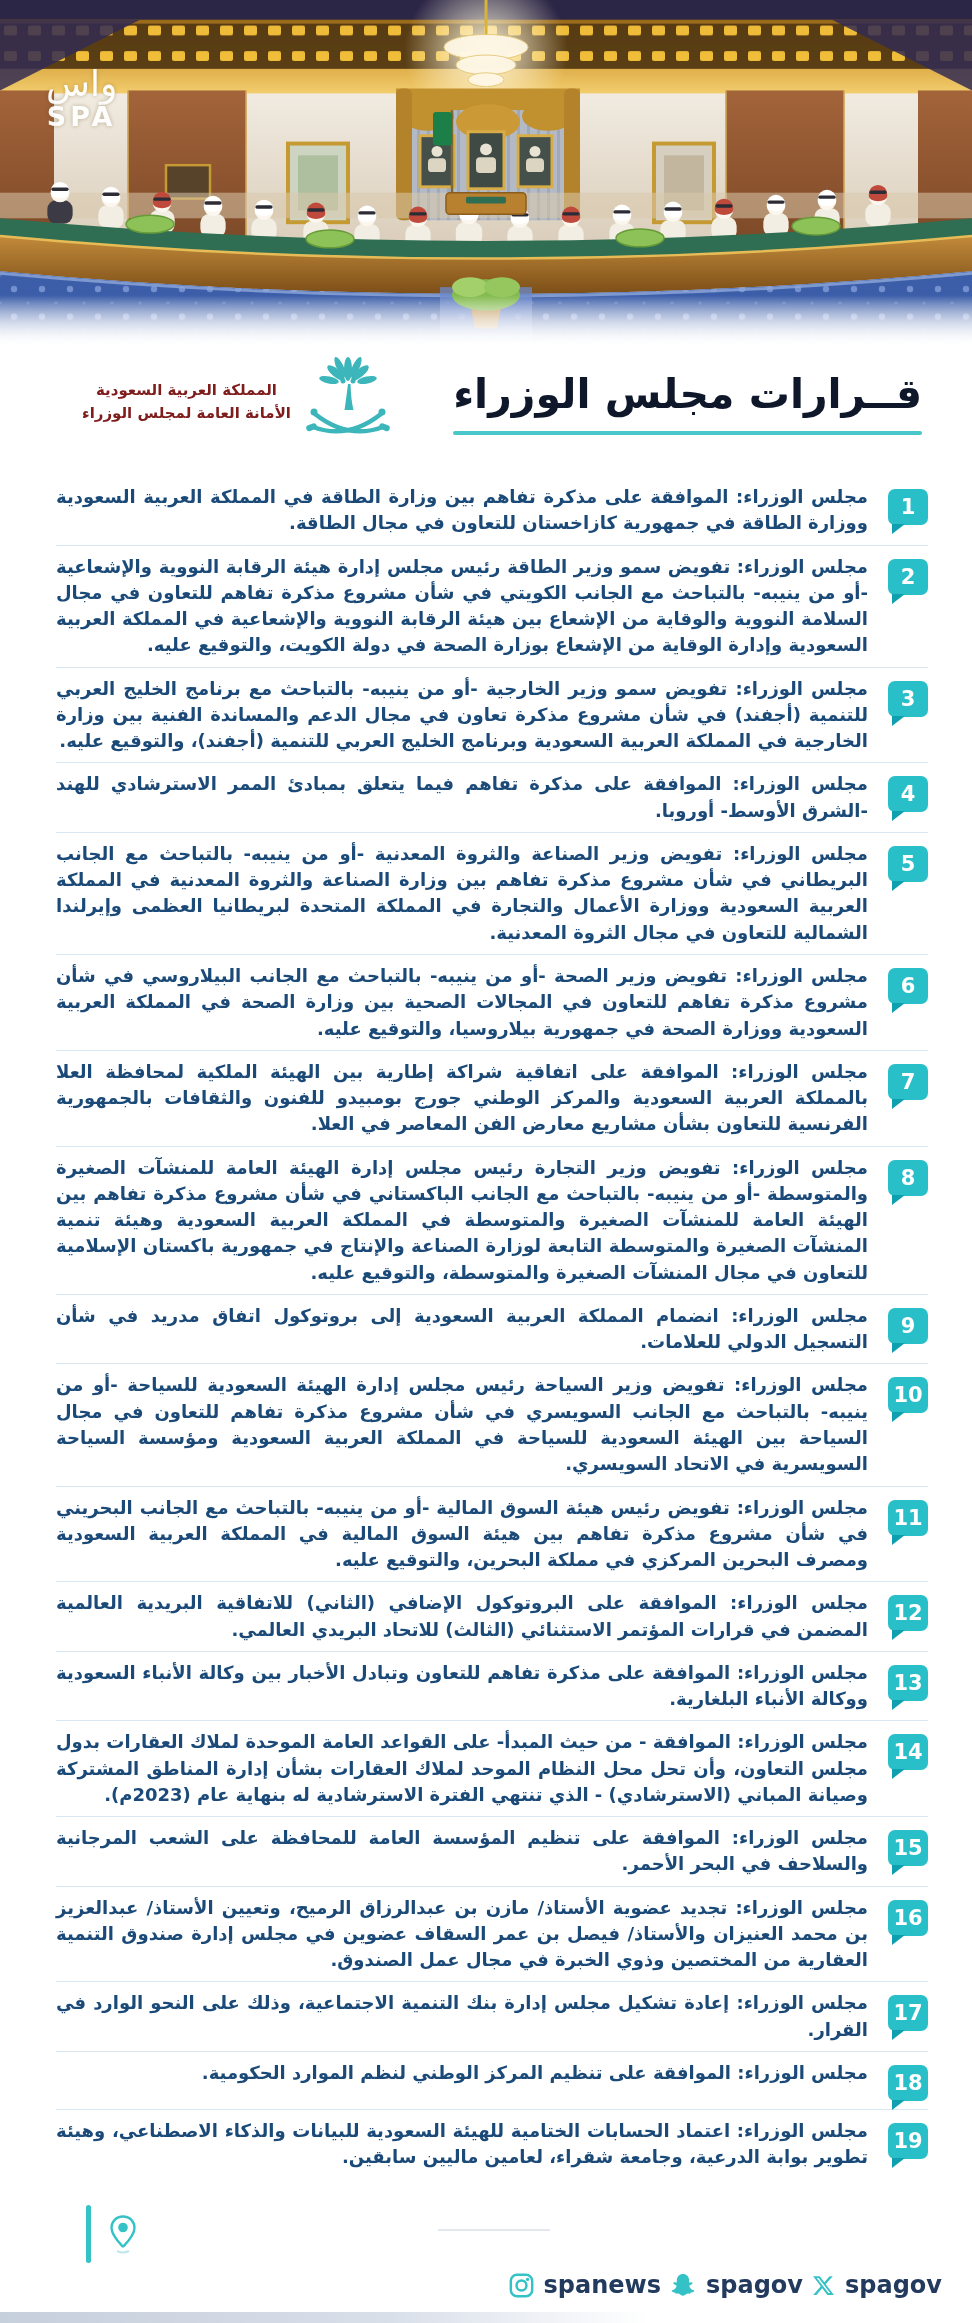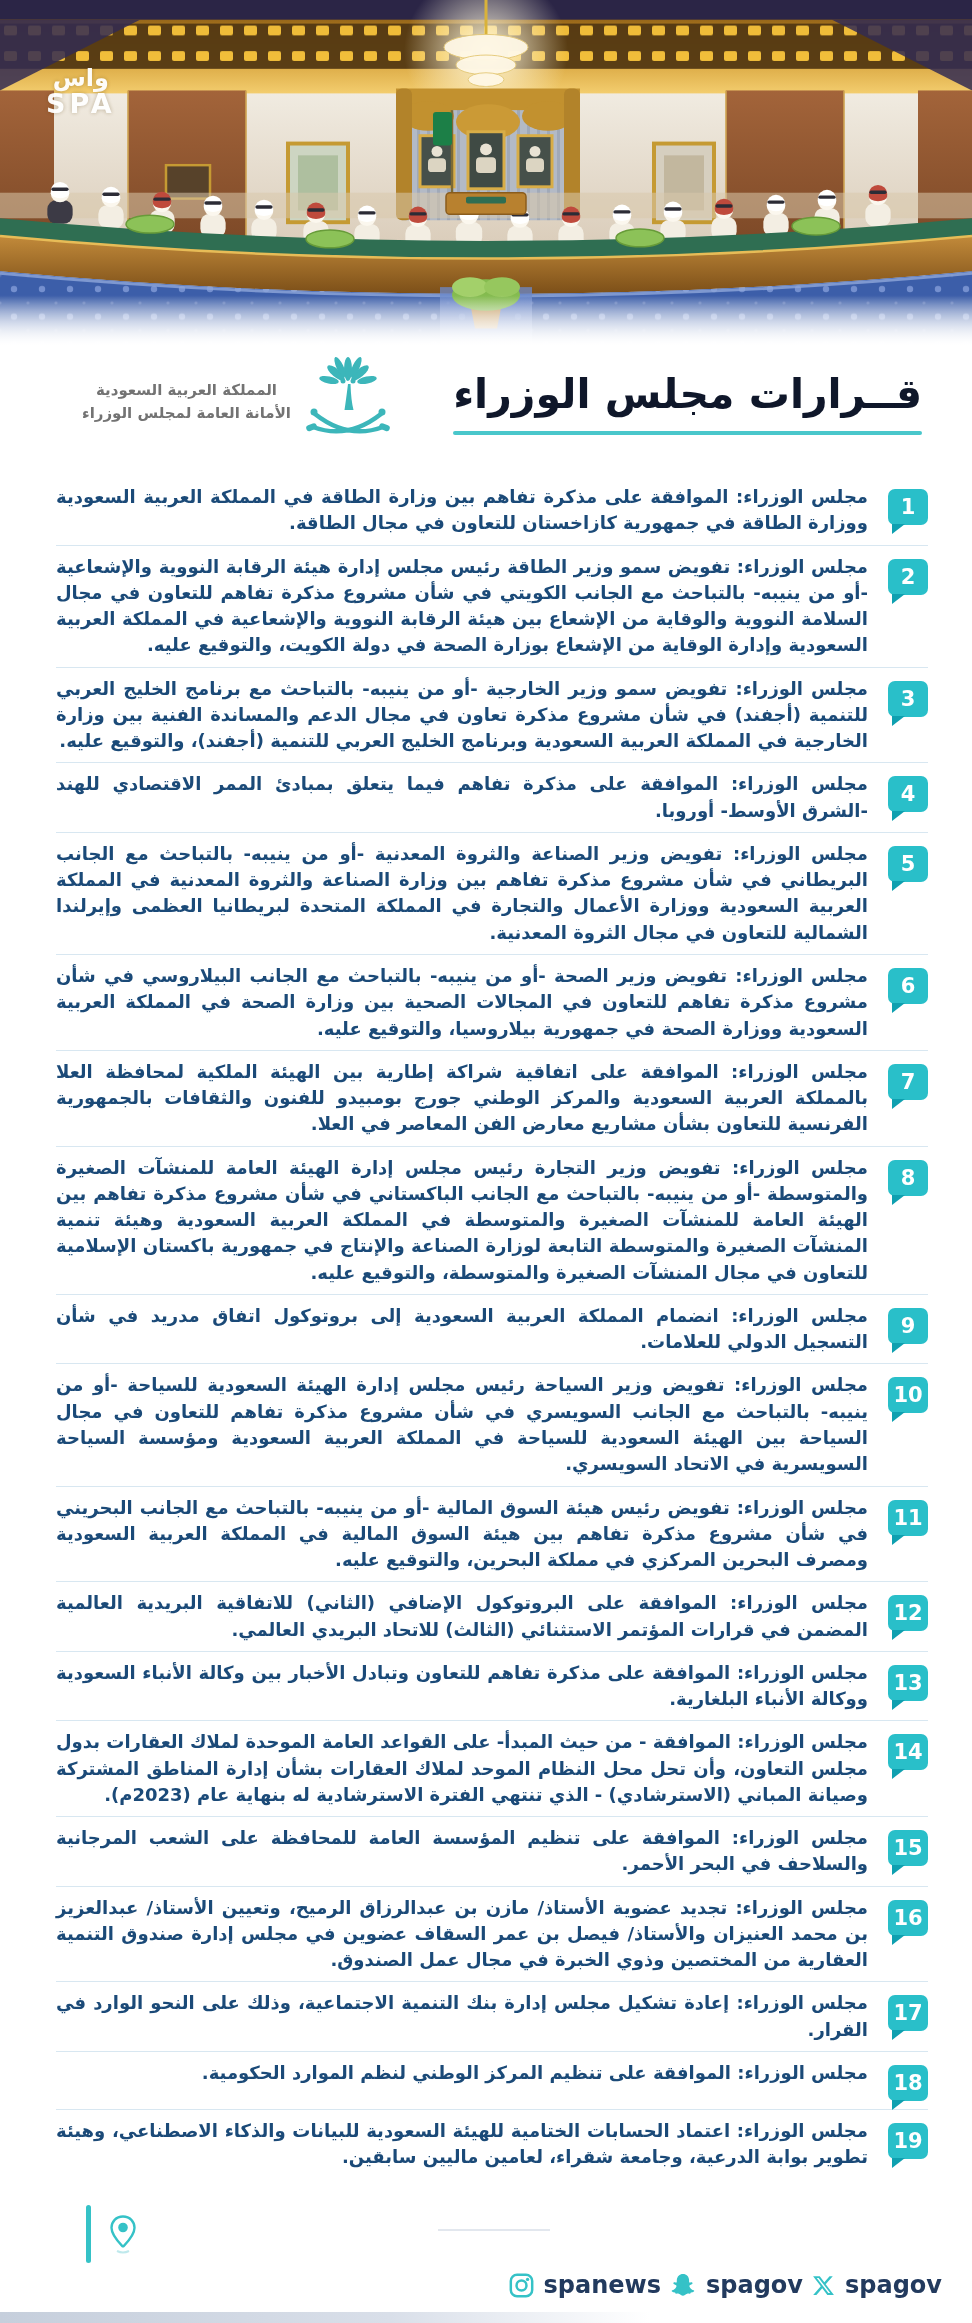--- a/index.html
+++ b/index.html
@@ -7,27 +7,27 @@
     position:relative;width:972px;height:2323px;margin:0 auto;background:#fff;
     overflow:hidden;font-family:"DejaVu Sans","Liberation Sans",sans-serif;
   }
   
   .photo{position:relative;width:972px;height:352px;}
   .scene{display:block;width:100%;height:100%;}
   .photo-fade{position:absolute;left:0;right:0;bottom:0;height:56px;
     background:linear-gradient(to bottom,rgba(255,255,255,0),#ffffff 88%);}
   .watermark{position:absolute;top:66px;left:46px;color:#ffffff;text-align:center;
     opacity:.96;line-height:1.02;text-shadow:0 0 4px rgba(90,60,10,.35);}
-  .watermark .ar{font-size:24px;font-weight:bold;letter-spacing:2px;}
+  .watermark .ar{font-size:36px;font-weight:normal;letter-spacing:2px;}
   .watermark .en{font-size:27px;font-weight:bold;letter-spacing:4px;}
   
   .header{display:flex;justify-content:space-between;align-items:center;
     padding:0 50px 0 82px;margin-top:-8px;height:116px;}
   .brand{display:flex;align-items:center;gap:14px;}
-  .brand-text{color:#737373;text-align:center;font-weight:bold;font-size:15px;line-height:1.55;}
+  .brand-text{color:#7f1d1d;text-align:center;font-weight:bold;font-size:15px;line-height:1.55;}
   .title-wrap{text-align:center;min-width:420px;}
   .title{font-size:41px;font-weight:bold;color:#0f172a;direction:rtl;}
   .title-underline{height:4px;background:#49c7cb;margin-top:13px;border-radius:2px;}
   
   .decisions{list-style:none;margin:16px 0 0;padding:0 44px 0 56px;direction:rtl;}
   .decision{display:flex;align-items:flex-start;gap:20px;padding:8px 0;}
   .decision + .decision{border-top:1.5px solid #d8e7f1;}
   .badge{position:relative;flex:0 0 auto;width:40px;height:36px;background:#29bfc9;
     border-radius:7px;color:#fff;font-weight:bold;font-size:21px;
     display:flex;align-items:center;justify-content:center;margin-top:5px;}
@@ -283,21 +283,21 @@
     <li class="decision">
         <span class="badge">2</span>
         <span class="decision-text">مجلس الوزراء: تفويض سمو وزير الطاقة رئيس مجلس إدارة هيئة الرقابة النووية والإشعاعية -أو من ينيبه- بالتباحث مع الجانب الكويتي في شأن مشروع مذكرة تفاهم للتعاون في مجال السلامة النووية والوقاية من الإشعاع بين هيئة الرقابة النووية والإشعاعية في المملكة العربية السعودية وإدارة الوقاية من الإشعاع بوزارة الصحة في دولة الكويت، والتوقيع عليه.</span>
       </li>
     <li class="decision">
         <span class="badge">3</span>
         <span class="decision-text">مجلس الوزراء: تفويض سمو وزير الخارجية -أو من ينيبه- بالتباحث مع برنامج الخليج العربي للتنمية (أجفند) في شأن مشروع مذكرة تعاون في مجال الدعم والمساندة الفنية بين وزارة الخارجية في المملكة العربية السعودية وبرنامج الخليج العربي للتنمية (أجفند)، والتوقيع عليه.</span>
       </li>
     <li class="decision">
         <span class="badge">4</span>
-        <span class="decision-text">مجلس الوزراء: الموافقة على مذكرة تفاهم فيما يتعلق بمبادئ الممر الاقتصادي للهند -الشرق الأوسط- أوروبا.</span>
+        <span class="decision-text">مجلس الوزراء: الموافقة على مذكرة تفاهم فيما يتعلق بمبادئ الممر الاسترشادي للهند -الشرق الأوسط- أوروبا.</span>
       </li>
     <li class="decision">
         <span class="badge">5</span>
         <span class="decision-text">مجلس الوزراء: تفويض وزير الصناعة والثروة المعدنية -أو من ينيبه- بالتباحث مع الجانب البريطاني في شأن مشروع مذكرة تفاهم بين وزارة الصناعة والثروة المعدنية في المملكة العربية السعودية ووزارة الأعمال والتجارة في المملكة المتحدة لبريطانيا العظمى وإيرلندا الشمالية للتعاون في مجال الثروة المعدنية.</span>
       </li>
     <li class="decision">
         <span class="badge">6</span>
         <span class="decision-text">مجلس الوزراء: تفويض وزير الصحة -أو من ينيبه- بالتباحث مع الجانب البيلاروسي في شأن مشروع مذكرة تفاهم للتعاون في المجالات الصحية بين وزارة الصحة في المملكة العربية السعودية ووزارة الصحة في جمهورية بيلاروسيا، والتوقيع عليه.</span>
       </li>
     <li class="decision">

